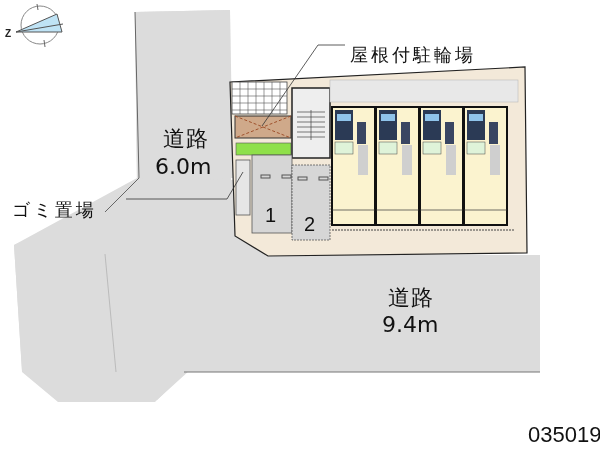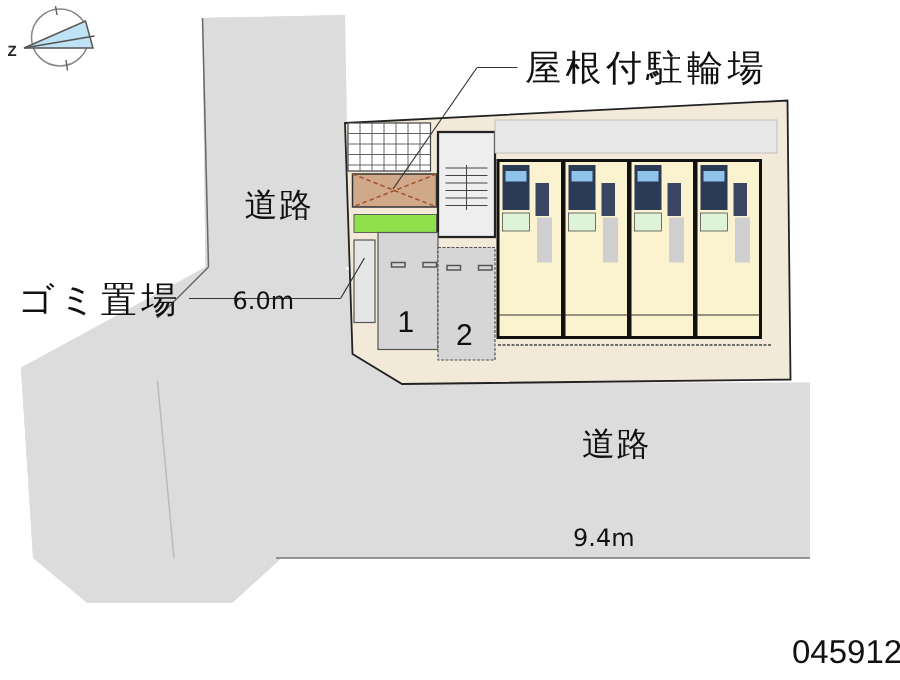--- a/index.html
+++ b/index.html
@@ -1,22 +1,22 @@
 <!DOCTYPE html>
 <html><head>
   <meta charset="utf-8">
   <style>
     html, body { margin: 0; padding: 0; background: #ffffff; }
     body { width: 600px; height: 453px; position: relative; overflow: hidden;
            font-family: "DejaVu Sans", sans-serif; }
     svg { position: absolute; left: 0; top: 0; }
     .lbl { position: absolute; color: #111; white-space: nowrap; line-height: 1; }
-    .road-name { font-size: 22px; letter-spacing: 1px; font-family: Liberation Mono, monospace; }
-    .road-width { font-size: 16px; margin-top: 37px; }
-    .callout { font-size: 24px; letter-spacing: 3px; }
+    .road-name { font-size: 22px; letter-spacing: 1px; }
+    .road-width { font-size: 22px; }
+    .callout { font-size: 18px; letter-spacing: 3px; margin-top: 13px; }
     .pnum { font-size: 20px; font-family: "Liberation Sans", sans-serif; }
     .code { font-size: 22px; font-family: "Liberation Sans", sans-serif; }
   </style>
 </head>
 <body>
 
 <svg width="600" height="453" viewBox="0 0 600 453">
 
   <g>
     <circle cx="40" cy="25" r="19" fill="none" stroke="#888" stroke-width="1"></circle>
@@ -136,13 +136,13 @@
 <div class="lbl road-width" style="left:155px; top:156px;">6.0m</div>
 
 <div class="lbl callout" style="left:12px; top:188px;">ゴミ置場</div>
 
 <div class="lbl pnum" style="left:265px; top:205px;">1</div>
 <div class="lbl pnum" style="left:304px; top:214px;">2</div>
 
 <div class="lbl road-name" style="left:388px; top:287px;">道路</div>
 <div class="lbl road-width" style="left:382px; top:314px;">9.4m</div>
 
-<div class="lbl code" style="left:528px; top:424px;">045912</div>
+<div class="lbl code" style="left:528px; top:424px;">035019</div>
 
 </body></html>

